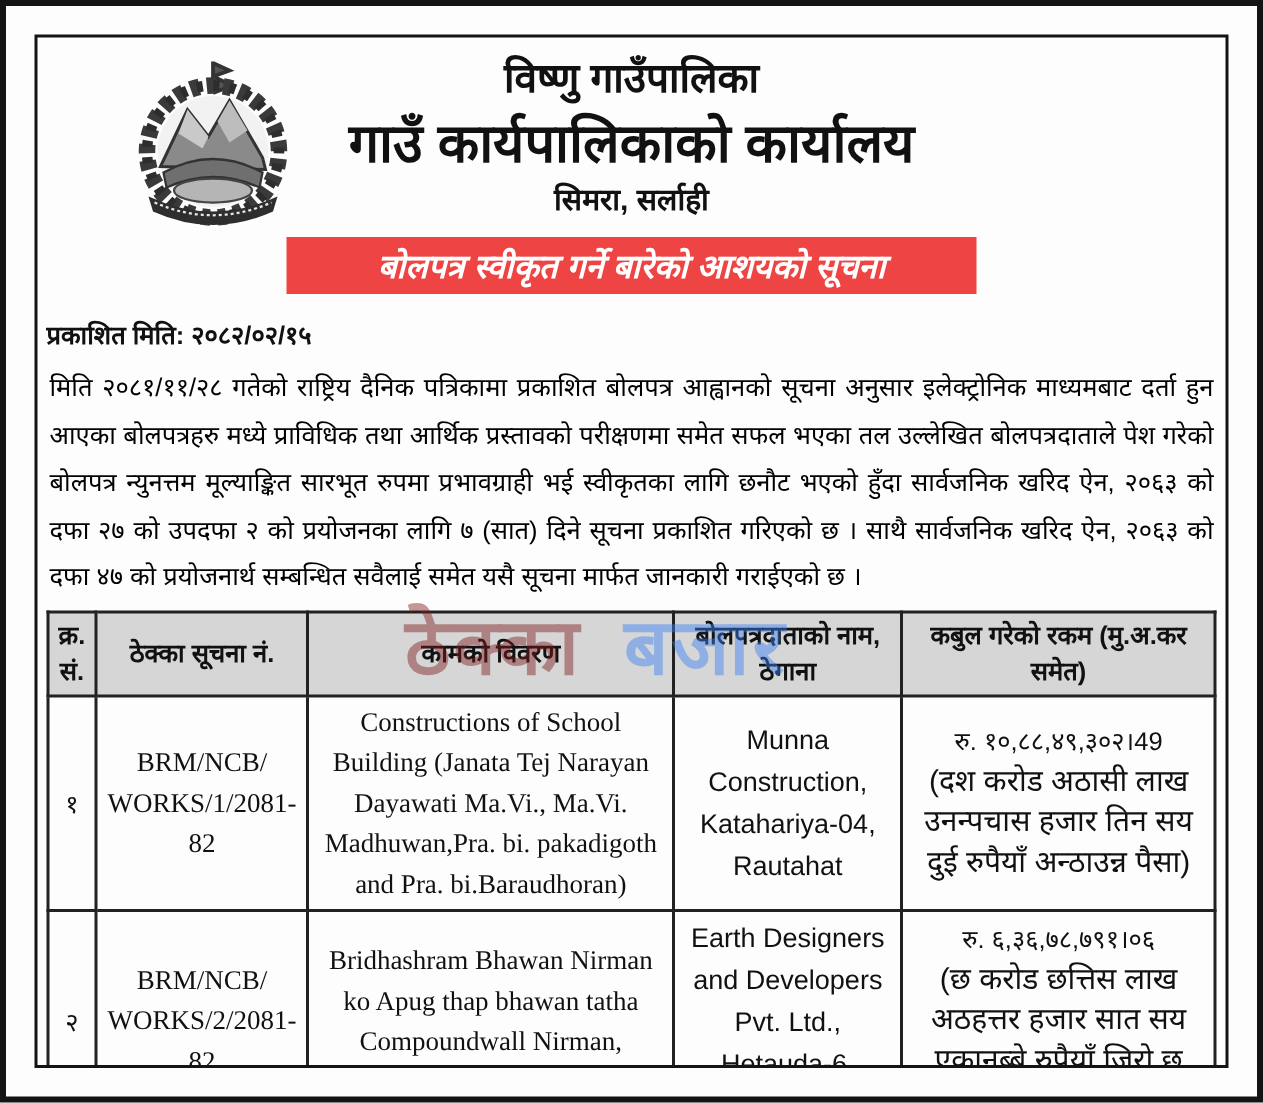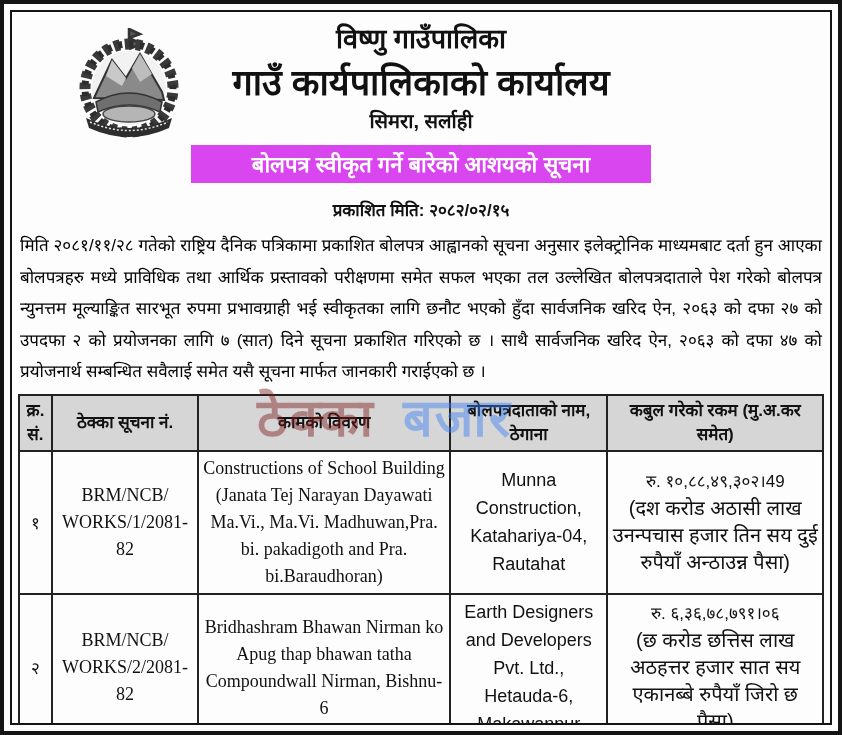--- a/index.html
+++ b/index.html
@@ -6,46 +6,47 @@
   body {
     font-family: "Liberation Sans", "DejaVu Sans", sans-serif;
     background: #fff;
     width: 842px; height: 735px;
     overflow: hidden;
   }
   .page {
     width: 842px; height: 735px;
     background: #fdfdfd;
     border: 4px solid #141414;
-    padding: 6px;
+    padding: 19px;
     position: relative;
   }
   .inner {
     width: 100%; height: 100%;
     border: 2px solid #141414;
     padding: 8px 6px 4px 6px;
     position: relative;
     overflow: hidden;
   }
   
   .hdr { position: relative; text-align: center; color: #111; }
   .emblem { position: absolute; left: 48px; top: 4px; width: 126px; height: 116px; }
   .t1 { font-size: 27px; font-weight: bold; line-height: 34px; margin-top: 2px; }
   .t2 { font-size: 36px; font-weight: bold; line-height: 46px; margin-top: 4px; }
   .t3 { font-size: 20px; font-weight: bold; line-height: 28px; margin-top: 1px; }
   .t4 { font-size: 20px; font-weight: bold; line-height: 26px; margin-top: 4px; }
   .banner-wrap { text-align: center; margin-top: 10px; }
   .banner {
     display: inline-block;
-    background: #d946ef; color: #fff;
+    background: #ef4444; color: #fff;
     font-size: 22px; font-weight: bold;
     padding: 3px 26px 5px 26px;
     min-width: 460px;
+    font-style: italic;
   }
-  .pubdate { text-align: center; font-size: 17px; font-weight: bold; margin-top: 15px; color: #111; }
+  .pubdate { font-size: 17px; font-weight: bold; margin-top: 15px; color: #111; }
   .body-par {
     margin-top: 9px;
     font-size: 17px; line-height: 31.5px;
     text-align: justify; color: #000000;
     padding: 0 2px;
   }
   
   table.main {
     width: 100%;
     border-collapse: collapse;

